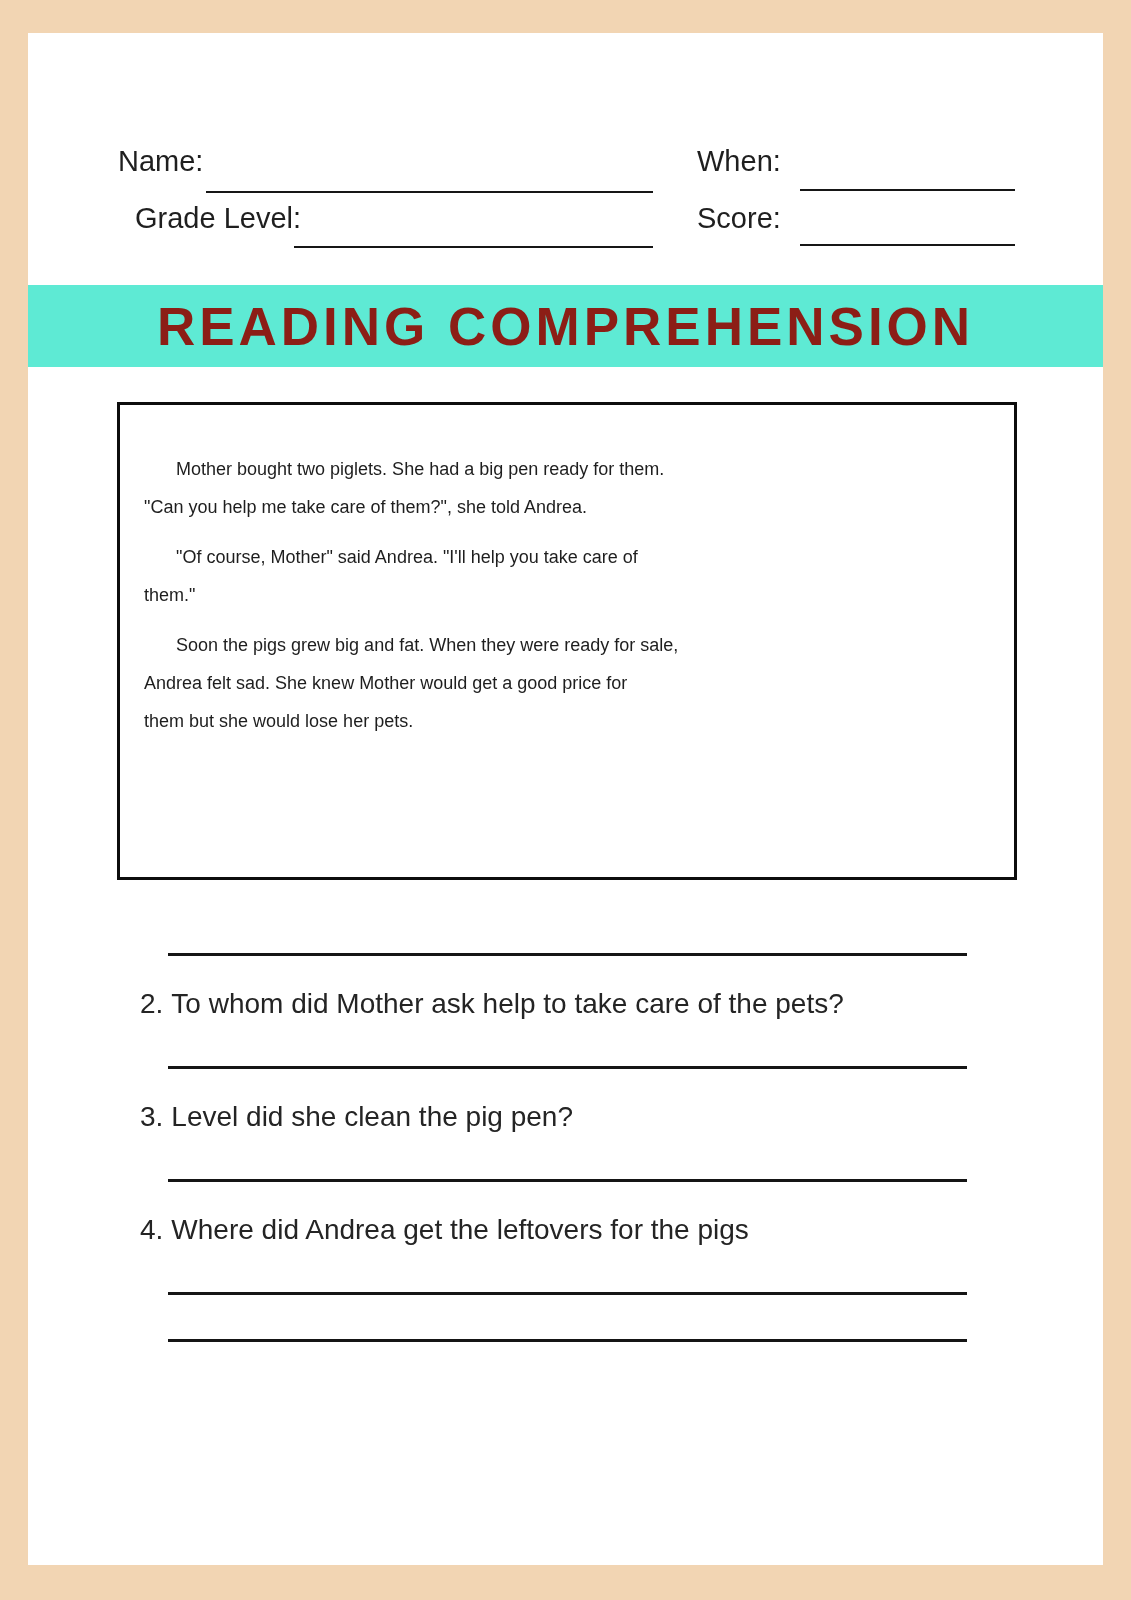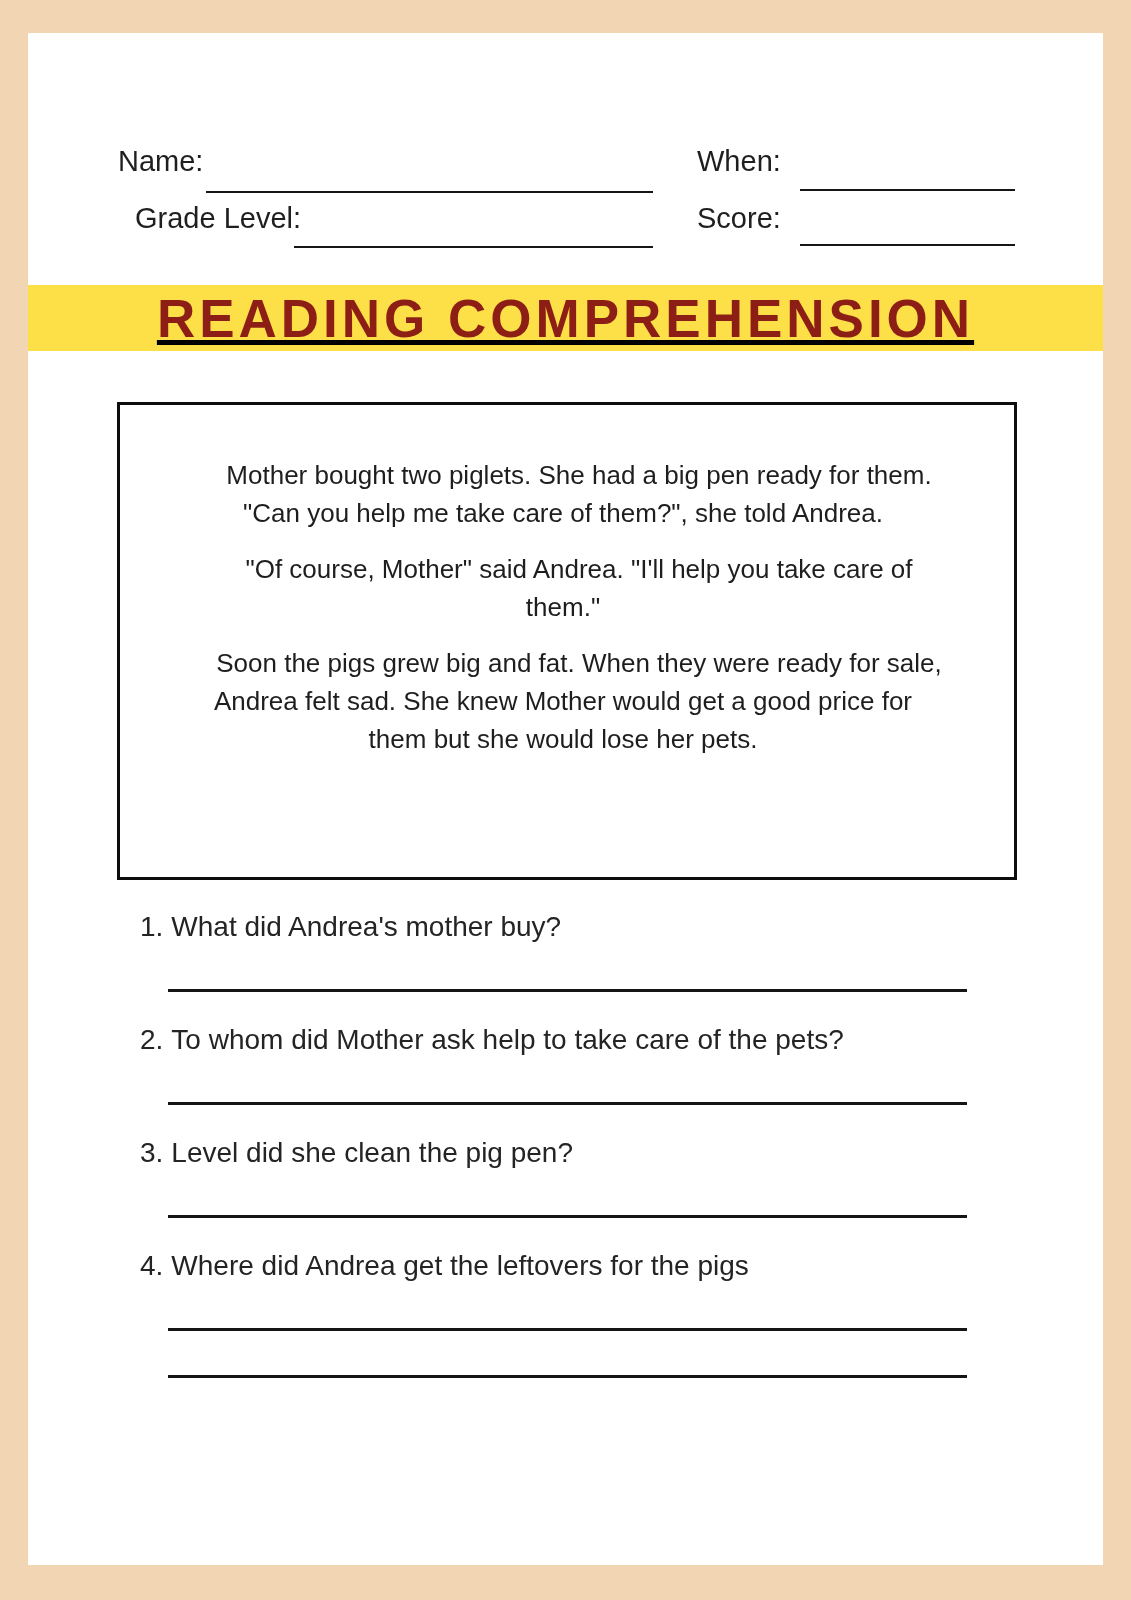--- a/index.html
+++ b/index.html
@@ -26,37 +26,37 @@
   .lbl-name  { left:90px;  top:112px;text-align:right; }
   .ln-name   { left:178px; top:158px; width:447px; }
   .lbl-date  { left:669px; top:112px; }
   .ln-date   { left:772px; top:156px; width:215px; }
   .lbl-grade { left:90px;  top:169px;margin-left:17px; }
   .ln-grade  { left:266px; top:213px; width:359px; }
   .lbl-score { left:669px; top:169px; }
   .ln-score  { left:772px; top:211px; width:215px; }
   
   .banner {
-    position:absolute; left:0; top:252px; width:1075px; height:66px;
-    background:#fde047; display:flex; align-items:center; justify-content:center;text-decoration:underline;
+    position:absolute; left:0; top:252px; width:1075px; height:82px;
+    background:#5eead4; display:flex; align-items:center; justify-content:center;
   }
   .banner h1 {
     margin:0; font-size:53px; font-weight:bold; letter-spacing:4px;
     color:#8c1e16; white-space:nowrap;
   }
   
   .passage-box {
     position:absolute; left:89px; top:369px;
     width:900px; height:478px; box-sizing:border-box;
     border:3px solid #0d0d0d; background:#fff;
     padding:33px 20px 0 12px;
   }
   .passage-para {
-    margin:18px; font-size:26px; line-height:38px; color:#1e1e1e;
-    text-indent:32px; white-space:pre-line;text-align:center;
+    margin:12px; font-size:18px; line-height:38px; color:#1e1e1e;
+    text-indent:32px; white-space:pre-line;
   }
   
   .questions { position:absolute; left:112px; top:876px; width:827px; }
   .question-block { margin-bottom:30px; }
   .question-text {
     font-size:28px; line-height:36px; color:#242424;
   }
   .q-num { margin-right:8px; }
   .answer-line {
     height:0; border-bottom:3px solid #151515; margin:44px 0 0 28px;
@@ -91,23 +91,20 @@
 
 
         <p class="passage-para">Soon the pigs grew big and fat. When they were ready for sale,
 Andrea felt sad. She knew Mother would get a good price for
 them but she would lose her pets.</p>
       </div>
 
     <div class="questions">
 
         <div class="question-block">
-          <div class="question-text">
-            <span class="q-num">1.</span><span>What did Andrea's mother buy?</span>
-          </div>
           <div class="answer-line"></div>
         </div>
 
         <div class="question-block">
           <div class="question-text">
             <span class="q-num">2.</span><span>To whom did Mother ask help to take care of the pets?</span>
           </div>
           <div class="answer-line"></div>
         </div>
 

